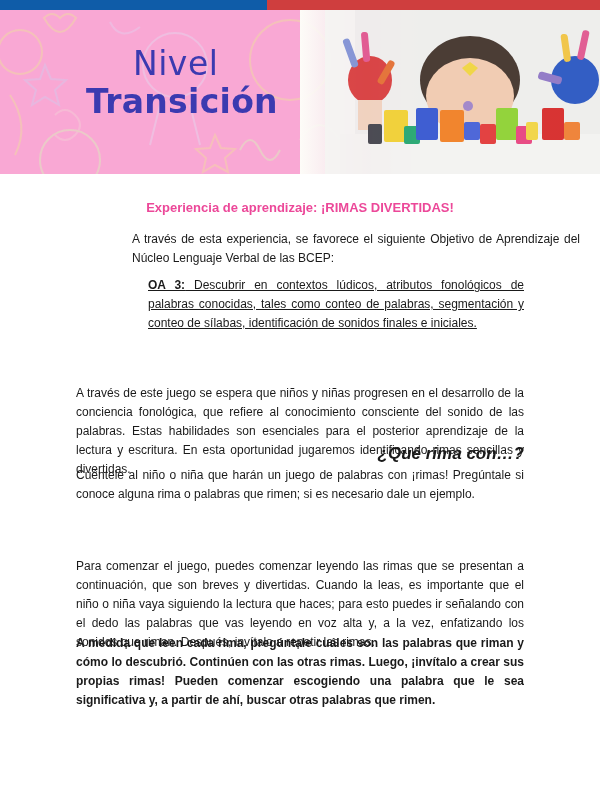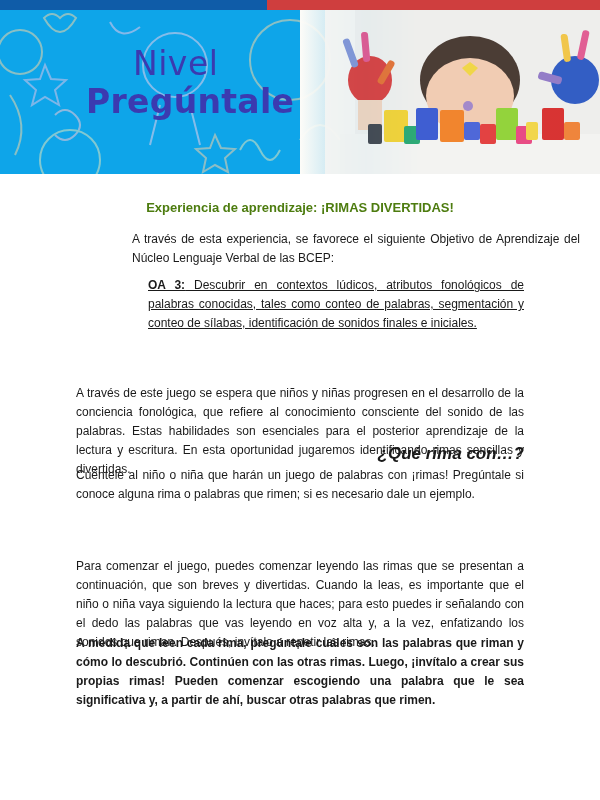--- a/index.html
+++ b/index.html
@@ -3,31 +3,31 @@
   <meta charset="utf-8">
   <style>
     * { margin: 0; padding: 0; box-sizing: border-box; }
     html, body { width: 600px; height: 800px; background: #ffffff; overflow: hidden; }
     body { position: relative; font-family: "Liberation Sans", sans-serif; color: #1a1a1a; }
 
     .topbar { position: absolute; top: 0; left: 0; width: 600px; height: 10px; display: flex; }
     .topbar .blue { width: 267px; height: 10px; background: #0f5ca8; }
     .topbar .red { flex: 1; height: 10px; background: #cf3e3e; }
 
-    .banner { position: absolute; top: 10px; left: 0; width: 600px; height: 164px; background: #0ea5e9; overflow: hidden; }
+    .banner { position: absolute; top: 10px; left: 0; width: 600px; height: 164px; background: #f9a8d4; overflow: hidden; }
     .banner .doodles { position: absolute; left: 0; top: 0; width: 600px; height: 164px; }
     .banner .photo { position: absolute; left: 300px; top: 0; width: 300px; height: 164px;
       background: linear-gradient(90deg, rgba(253,252,248,1) 0%, rgba(240,240,238,0.6) 22%, #eeeeec 40%, #ececea 100%); }
     .brand { position: absolute; left: 86px; top: 34px; color: #3b3ab0; font-family: "DejaVu Sans", sans-serif; }
     .brand .nivel { position: absolute; left: 47px; top: 0; font-size: 33px; font-weight: normal; letter-spacing: 0.5px; white-space: nowrap; }
     .brand .trans { position: absolute; left: 0; top: 38px; font-size: 33px; font-weight: bold; letter-spacing: 0.3px; white-space: nowrap; }
 
     .doc { position: absolute; left: 76px; top: 190px; width: 448px; font-family: "Liberation Sans", sans-serif; font-size: 12px; line-height: 19px; color: #1a1a1a; }
     .doc p { text-align: justify; }
-    .title { position: absolute; left: 0; top: 8px; width: 448px; text-align: center; color: #4d7c0f; font-weight: bold; font-size: 13px; }
+    .title { position: absolute; left: 0; top: 8px; width: 448px; text-align: center; color: #ec4899; font-weight: bold; font-size: 13px; }
     .p1 { position: absolute; left: 12px; top: 40px; width: 448px; margin-left: 44px; }
     .oa { position: absolute; left: 72px; top: 86px; width: 376px; text-decoration: underline; }
     .oa b { font-weight: bold; }
     .p2 { position: absolute; left: 0; top: 154px; width: 448px; margin-top: 40px; }
     .h2 { position: absolute; left: 0; top: 254px; width: 448px; text-align: right; font-style: italic; font-weight: bold; font-size: 17px; }
     .p3 { position: absolute; left: 0; top: 276px; width: 448px; }
     .p4 { position: absolute; left: 0; top: 344px; width: 448px; margin-top: 23px; }
     .p5 { position: absolute; left: 0; top: 444px; width: 448px; font-weight: bold; }
   </style>
 </head>
@@ -90,21 +90,21 @@
         <rect x="196" y="98" width="22" height="32" rx="2" fill="#8ad12a"></rect>
         <rect x="216" y="116" width="16" height="18" rx="2" fill="#e83b7a"></rect>
         <rect x="226" y="112" width="12" height="18" rx="2" fill="#f2d43a"></rect>
         <rect x="242" y="98" width="22" height="32" rx="2" fill="#d62020"></rect>
         <rect x="264" y="112" width="16" height="18" rx="2" fill="#f07a2a"></rect>
       </g>
     </svg>
   </div>
   <div class="brand">
     <div class="nivel">Nivel</div>
-    <div class="trans">Pregúntale</div>
+    <div class="trans">Transición</div>
   </div>
 </div>
 
 <div class="doc">
   <div class="title">Experiencia de aprendizaje: ¡RIMAS DIVERTIDAS!</div>
   <p class="p1">A través de esta experiencia, se favorece el siguiente Objetivo de Aprendizaje del Núcleo Lenguaje Verbal  de  las BCEP:</p>
   <p class="oa"><b>OA 3:</b><span> Descubrir en contextos lúdicos, atributos fonológicos de palabras conocidas, tales como conteo de palabras, segmentación y conteo de sílabas, identificación de sonidos finales e iniciales.</span></p>
   <p class="p2">A través de este juego se espera que niños y niñas progresen en el desarrollo de la conciencia fonológica, que refiere al conocimiento consciente del sonido de las palabras. Estas habilidades son esenciales para el posterior aprendizaje de la lectura y escritura. En esta oportunidad jugaremos identificando rimas sencillas y divertidas.</p>
   <div class="h2">¿Qué rima con…?</div>
   <p class="p3">Cuéntele al niño o niña que harán un juego de palabras con ¡rimas! Pregúntale si conoce alguna rima o palabras que rimen; si es necesario dale un ejemplo.</p>

